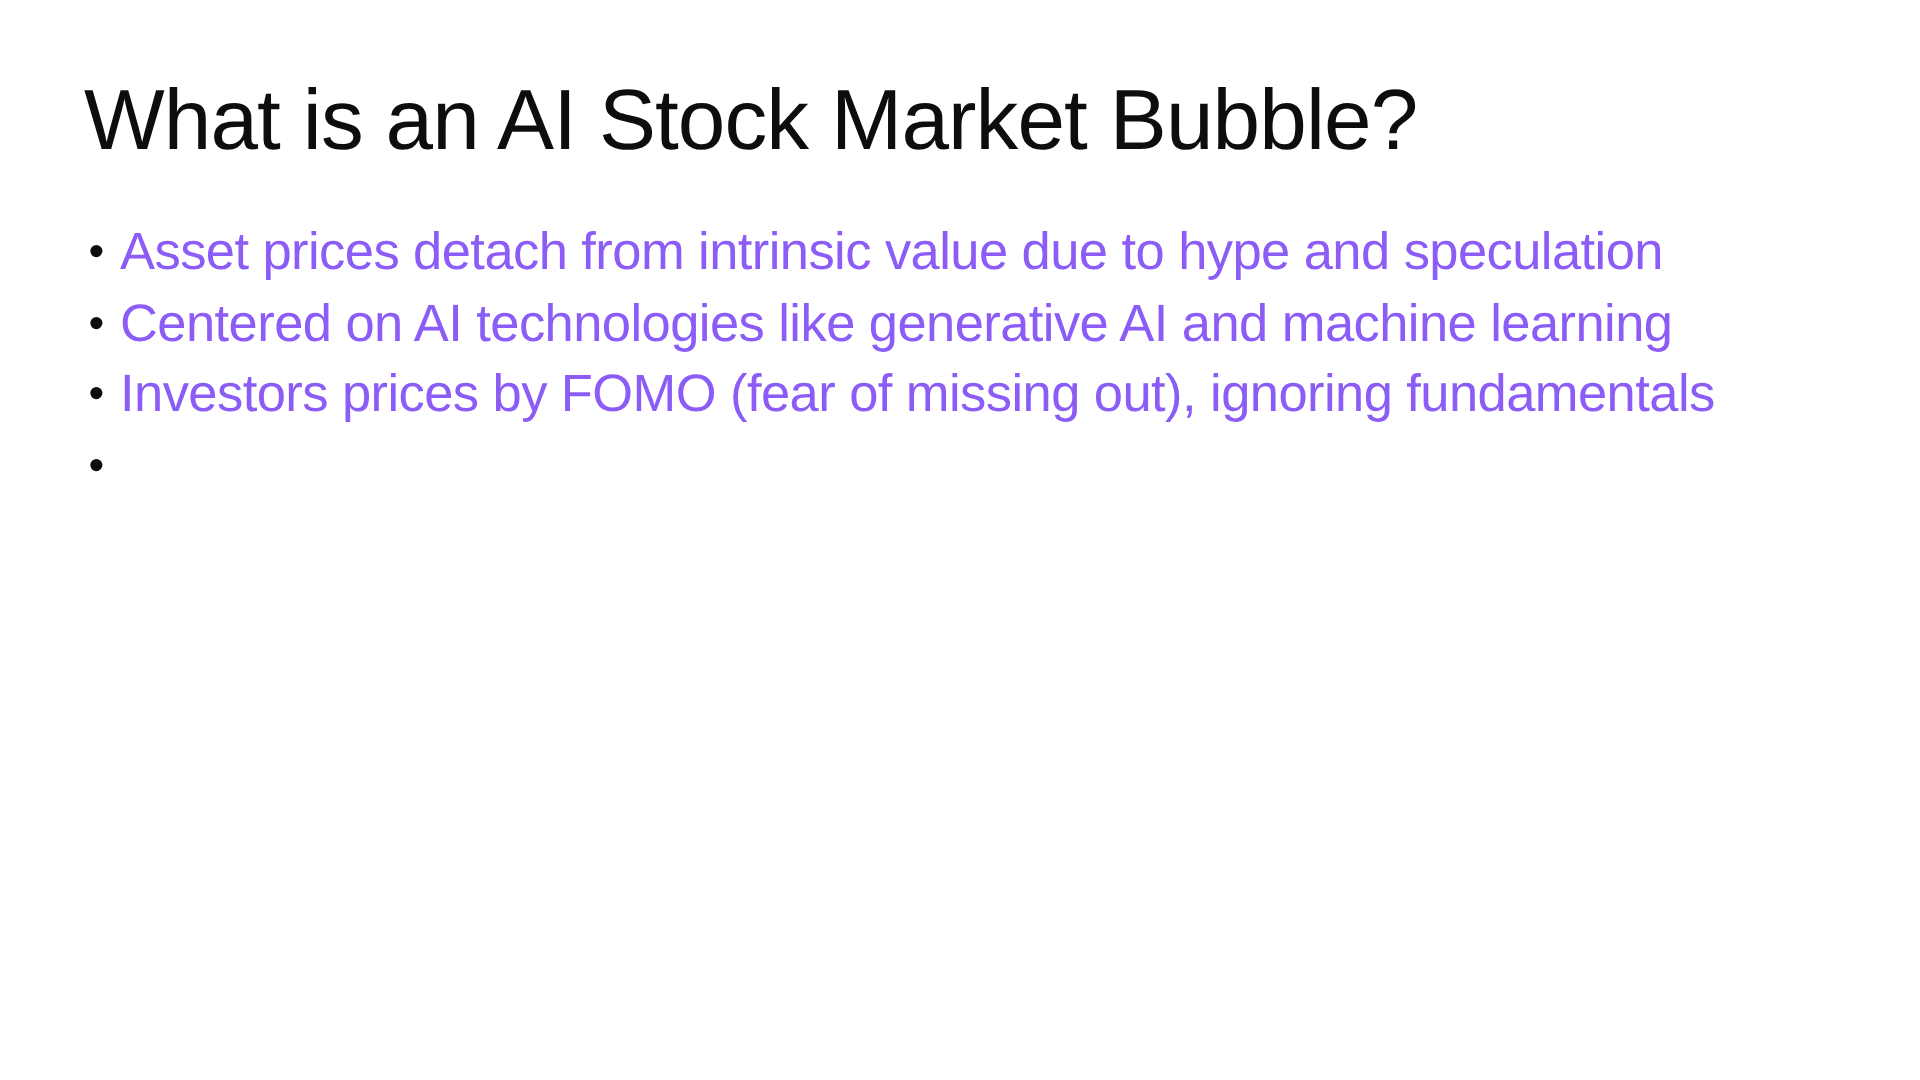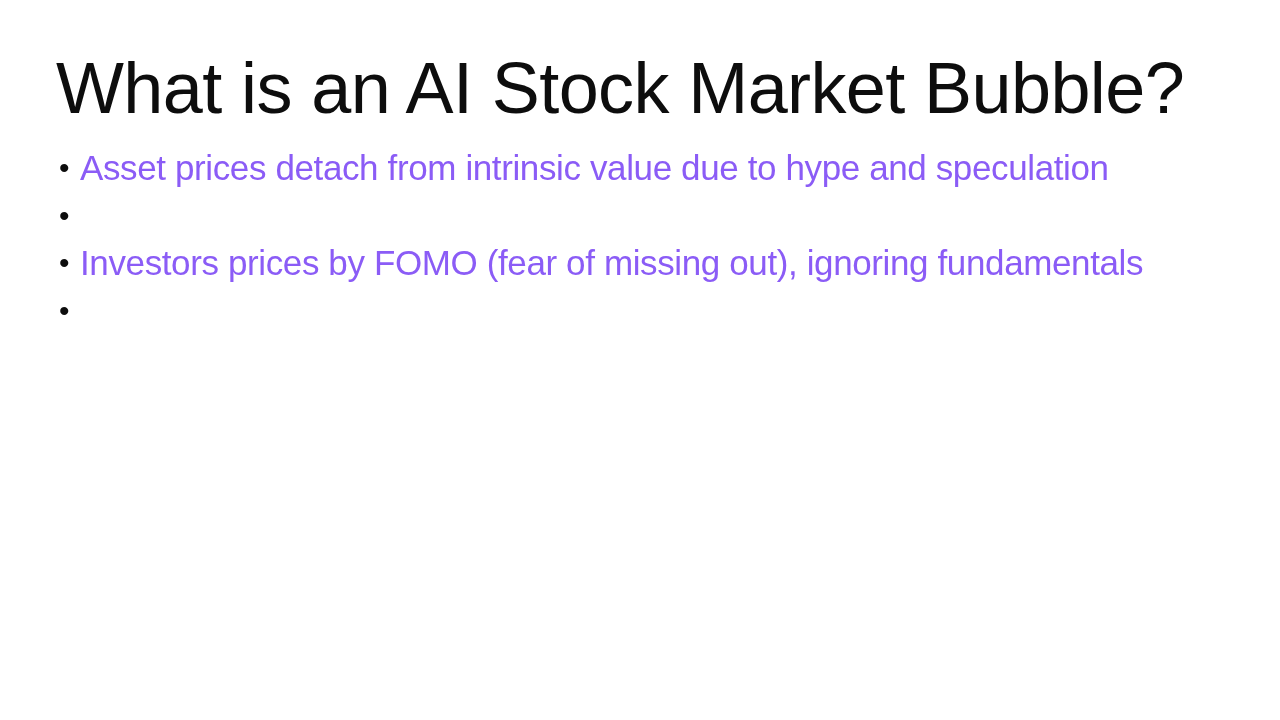--- a/index.html
+++ b/index.html
@@ -26,21 +26,21 @@
   }
 
   
   .slide-title {
     position: absolute;
     left: 56px;
     top: 50px;
     width: 1170px;
     margin: 0;
     font-family: "Liberation Sans", sans-serif;
-    font-size: 72px;
+    font-size: 57px;
     font-weight: 400;
     line-height: 1.08;
     letter-spacing: -0.6px;
     color: #0d0d0d;
     white-space: nowrap;
   }
 
   
   .body-list {
     position: absolute;
@@ -90,20 +90,21 @@
 
   <ul class="body-list">
 
     <li class="bullet-row">
       <span class="bullet-marker">•</span>
       <span class="bullet-text">Asset prices detach from intrinsic value due to hype and speculation</span>
     </li>
 
     <li class="bullet-row">
       <span class="bullet-marker">•</span>
+      <span class="bullet-text">Centered on AI technologies like generative AI and machine learning</span>
     </li>
 
     <li class="bullet-row">
       <span class="bullet-marker">•</span>
       <span class="bullet-text">Investors prices by FOMO (fear of missing out), ignoring fundamentals</span>
     </li>
 
     <li class="bullet-row">
       <span class="bullet-marker">•</span>
     </li>

